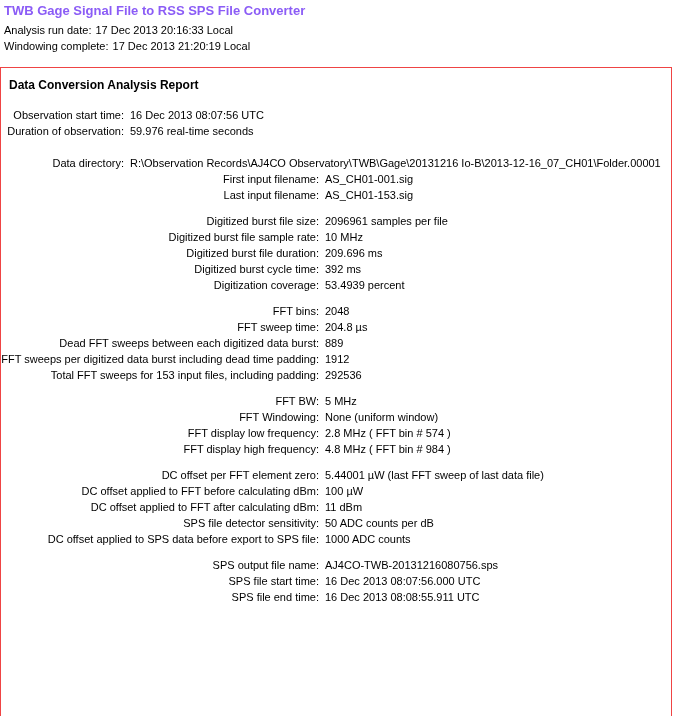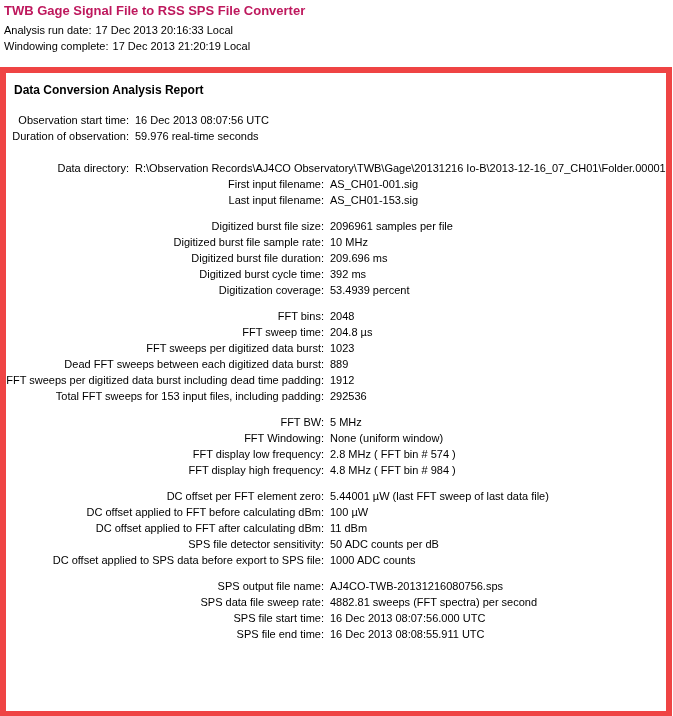--- a/index.html
+++ b/index.html
@@ -7,34 +7,34 @@
     margin: 0; padding: 0;
     width: 673px; height: 716px;
     background: #ffffff;
     font-family: "Liberation Sans", "DejaVu Sans", sans-serif;
     font-size: 11px;
     color: #000000;
     overflow: hidden;
   }
   .page-header { padding: 3px 0 0 4px; }
   .page-title {
-    color: #be185d;
+    color: #8b5cf6;
     font-weight: bold;
     font-size: 13px;
     line-height: 15px;
     margin: 0 0 4px 0;
   }
   .hrow { line-height: 16px; white-space: nowrap; }
   .hrow .hval { padding-left: 4px; }
 
   .panel {
     margin: 13px 0 0 0;
     width: 672px;
     height: 650px;
-    border: 6px solid #ef4444;
+    border: 1px solid #ef4444;
     background: #ffffff;
     padding: 9px 0 0 0;
     overflow: hidden;
   }
   .panel-heading {
     font-weight: bold;
     font-size: 12px;
     line-height: 16px;
     margin: 0 0 14px 8px;
   }
@@ -103,23 +103,20 @@
   </div>
 
   <div class="group">
     <div class="row w">
       <span class="lbl">FFT bins:</span><span class="val">2048</span>
     </div>
     <div class="row w">
       <span class="lbl">FFT sweep time:</span><span class="val">204.8 µs</span>
     </div>
     <div class="row w">
-      <span class="lbl">FFT sweeps per digitized data burst:</span><span class="val">1023</span>
-    </div>
-    <div class="row w">
       <span class="lbl">Dead FFT sweeps between each digitized data burst:</span><span class="val">889</span>
     </div>
     <div class="row w">
       <span class="lbl">FFT sweeps per digitized data burst including dead time padding:</span><span class="val">1912</span>
     </div>
     <div class="row w">
       <span class="lbl">Total FFT sweeps for 153 input files, including padding:</span><span class="val">292536</span>
     </div>
   </div>
 
@@ -154,22 +151,19 @@
     <div class="row w">
       <span class="lbl">DC offset applied to SPS data before export to SPS file:</span><span class="val">1000 ADC counts</span>
     </div>
   </div>
 
   <div class="group">
     <div class="row w">
       <span class="lbl">SPS output file name:</span><span class="val">AJ4CO-TWB-20131216080756.sps</span>
     </div>
     <div class="row w">
-      <span class="lbl">SPS data file sweep rate:</span><span class="val">4882.81 sweeps (FFT spectra) per second</span>
-    </div>
-    <div class="row w">
       <span class="lbl">SPS file start time:</span><span class="val">16 Dec 2013 08:07:56.000 UTC</span>
     </div>
     <div class="row w">
       <span class="lbl">SPS file end time:</span><span class="val">16 Dec 2013 08:08:55.911 UTC</span>
     </div>
   </div>
 </div>
 
 </body></html>

